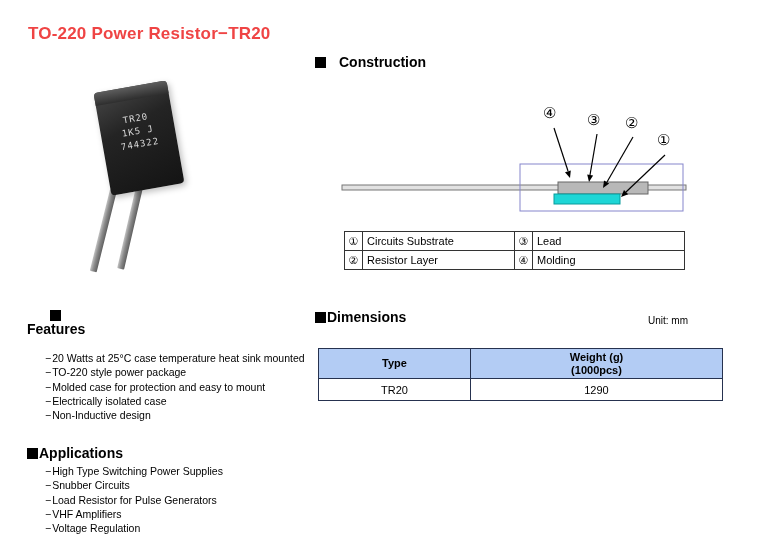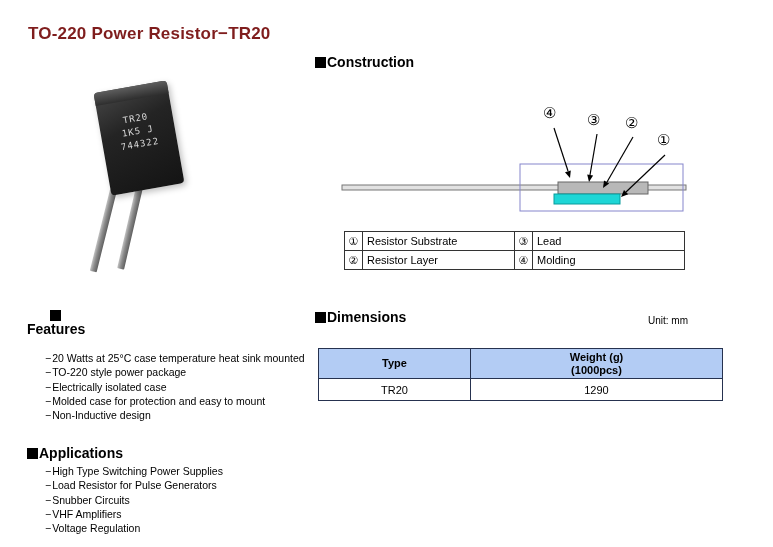--- a/index.html
+++ b/index.html
@@ -10,31 +10,31 @@
     font-family:"Liberation Sans", sans-serif;
     color:#000;
     position:relative;
     overflow:hidden;
   }
   .page { position:absolute; inset:0; }
 
   
   .title {
     position:absolute; left:28px; top:24px;
-    margin:0; font-size:17px; font-weight:bold; color:#7f1d1d;
+    margin:0; font-size:17px; font-weight:bold; color:#ef4444;
     letter-spacing:0.2px;
   }
 
   
   .sec-heading {
     position:absolute; display:flex; align-items:center;
     font-size:14px; font-weight:bold; color:#000;
   }
   .sq { width:11px; height:11px; background:#000; display:inline-block; margin-right:1px; flex:0 0 auto; }
-  .construction-h { left:315px; top:54px; }
+  .construction-h { left:315px; top:54px;gap:12px; }
   .features-h     { left:27px;  top:310px;flex-direction:column; }
   .applications-h { left:27px;  top:424px;margin-top:21px; }
   .dimensions-h   { left:315px; top:309px; }
 
   .unit {
     position:absolute; left:600px; top:315px; width:88px;
     text-align:right; font-size:10px; color:#000;
   }
 
   
@@ -157,53 +157,53 @@
     <span class="callout c4">④</span>
     <span class="callout c3">③</span>
     <span class="callout c2">②</span>
     <span class="callout c1">①</span>
   </div>
 
   <table class="ctable">
     <tbody>
       <tr>
         <td class="num">①</td>
-        <td class="lbl">Resistor Substrate</td>
+        <td class="lbl">Circuits Substrate</td>
         <td class="num">③</td>
         <td class="lbl">Lead</td>
       </tr>
       <tr>
         <td class="num">②</td>
         <td class="lbl">Resistor Layer</td>
         <td class="num">④</td>
         <td class="lbl">Molding</td>
       </tr>
     </tbody>
   </table>
 
   <div class="sec-heading features-h">
     <span class="sq"></span>
     <span>Features</span>
   </div>
   <ul class="list features-list">
     <li><span class="dash">−</span><span>20 Watts at 25°C case temperature heat sink mounted</span></li>
     <li><span class="dash">−</span><span>TO-220 style power package</span></li>
+    <li><span class="dash">−</span><span>Molded case for protection and easy to mount</span></li>
     <li><span class="dash">−</span><span>Electrically isolated case</span></li>
-    <li><span class="dash">−</span><span>Molded case for protection and easy to mount</span></li>
     <li><span class="dash">−</span><span>Non-Inductive design</span></li>
   </ul>
 
   <div class="sec-heading applications-h">
     <span class="sq"></span>
     <span>Applications</span>
   </div>
   <ul class="list applications-list">
     <li><span class="dash">−</span><span>High Type Switching Power Supplies</span></li>
+    <li><span class="dash">−</span><span>Snubber Circuits</span></li>
     <li><span class="dash">−</span><span>Load Resistor for Pulse Generators</span></li>
-    <li><span class="dash">−</span><span>Snubber Circuits</span></li>
     <li><span class="dash">−</span><span>VHF Amplifiers</span></li>
     <li><span class="dash">−</span><span>Voltage Regulation</span></li>
   </ul>
 
   <div class="sec-heading dimensions-h">
     <span class="sq"></span>
     <span>Dimensions</span>
   </div>
   <div class="unit">Unit: mm</div>
 

